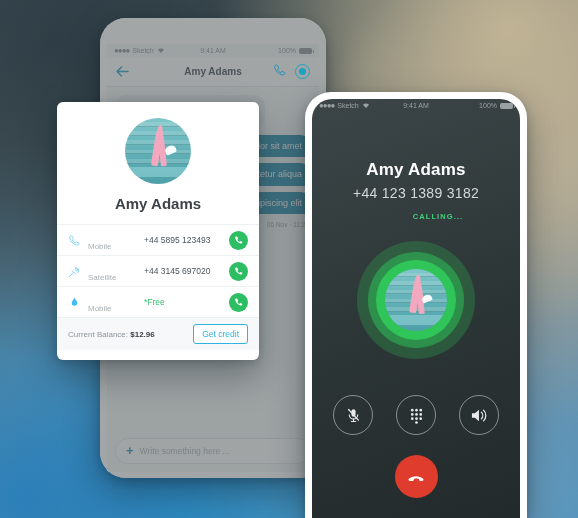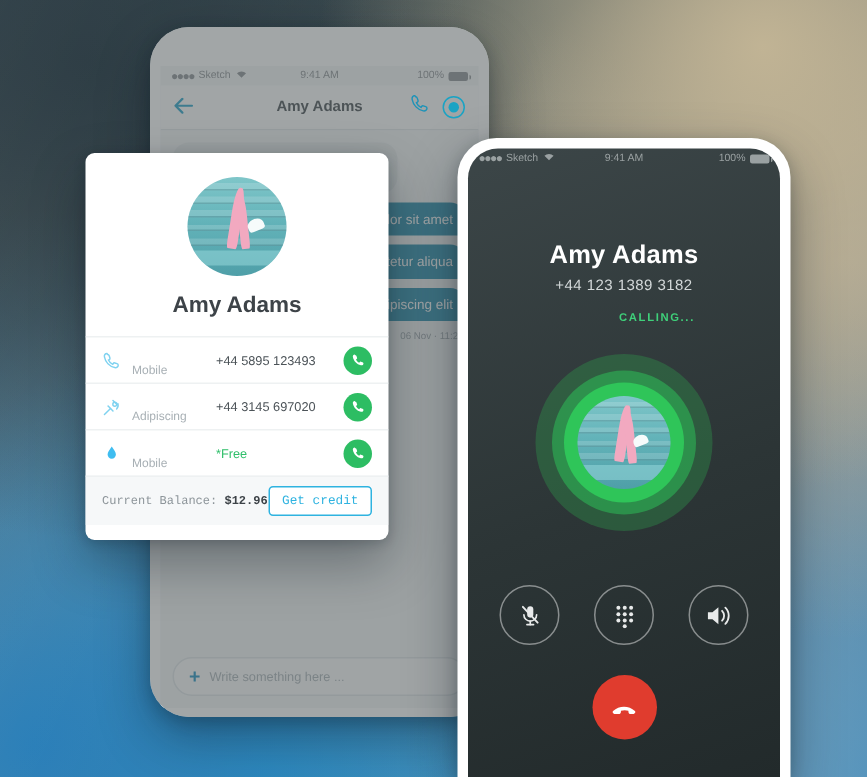--- a/index.html
+++ b/index.html
@@ -113,21 +113,21 @@
     background: linear-gradient(160deg, #3c4648 0%, #2c3536 55%, #222a2b 100%);
     border-radius: 20px 20px 0 0;
   }
   #call-screen .statusbar { color: #9aa1a2; }
   #call-screen .batt { border-color: #9aa1a2; background: #9aa1a2; }
   #call-screen .batt:after { background: #9aa1a2; }
   #call-screen .sb-time { color: #9aa1a2; }
 
   .call-head { text-align: center; margin-top: 48px; }
   .call-name { font-size: 17px; font-weight: 700; color: #ffffff; letter-spacing: .2px; }
-  .call-num  { font-size: 10px; color: #d3d8d9; margin-top: 5px; letter-spacing: .3px; }
+  .call-num  { font-size: 14px; color: #d3d8d9; margin-top: 5px; letter-spacing: .3px; }
   .call-stat { font-size: 7.5px; color: #3fd07a; margin-top: 11px; letter-spacing: 1.1px; font-weight: 700; margin-left: 44px; }
 
   .pulse-wrap {
     width: 118px; height: 118px; margin: 20px auto 0; position: relative;
     display: flex; align-items: center; justify-content: center;
   }
   .ring { position: absolute; border-radius: 50%; }
   .ring1 { width: 118px; height: 118px; background: rgba(46,175,80,0.30); }
   .ring2 { width: 96px;  height: 96px;  background: rgba(46,190,88,0.55); }
   .ring3 { width: 80px;  height: 80px;  background: #2fc559; }
@@ -189,21 +189,21 @@
   .cc-ico { width: 20px; color: #7fd2f0; display: flex; align-items: center; }
   .cc-label { width: 56px; font-size: 8px; color: #a8b0b5; margin-top: 12px; }
   .cc-value { flex: 1; font-size: 8.5px; color: #4c5358; }
   .cc-value.free { color: #2fbf6a; }
   .cc-call {
     width: 19px; height: 19px; border-radius: 50%; background: #2dbd63;
     display: flex; align-items: center; justify-content: center; margin-left: auto;
   }
   .cc-foot {
     display: flex; align-items: center; height: 33px; padding: 0 11px;
-    background: #f6f8f9; border-top: 1px solid #eef1f2; font-family: Liberation Mono, monospace;
+    background: #f6f8f9; border-top: 1px solid #eef1f2;
   }
   .cc-bal { font-size: 8px; color: #8d959a; }
   .cc-bal b { color: #3d4348; }
   .cc-credit {
     margin-left: auto; font-size: 8.5px; color: #2fb3e0;
     border: 1px solid #2fb3e0; border-radius: 3px; padding: 4px 8px; background: #fff;
   }
 </style>
 </head>
 <body>
@@ -312,21 +312,21 @@
   <div class="cc-row">
     <span class="cc-ico">
       <svg width="13" height="13" viewBox="0 0 16 16" fill="none" stroke="#7fd2f0" stroke-width="1.2" stroke-linecap="round">
         <path d="M2 14 L7 9"></path>
           <path d="M5 7 L9 11"></path>
           <circle cx="10.5" cy="5.5" r="1.6"></circle>
           <path d="M9 2.5 L12.5 6"></path>
           <path d="M12 9.5a4.5 4.5 0 0 0 1-4.5"></path>
       </svg>
     </span>
-    <span class="cc-label">Adipiscing</span>
+    <span class="cc-label">Satellite</span>
     <span class="cc-value">+44 3145 697020</span>
     <span class="cc-call">
       <svg width="10" height="10" viewBox="0 0 16 16">
           <path d="M4 2c-1.4 0-2.3 1.3-2 2.8.8 4.3 4.2 7.8 8.5 8.8 1.5.3 2.8-.6 2.8-2 0-.7-.4-1-1-1.2l-1.8-.6c-.6-.2-1 0-1.3.5l-.4.7C7.4 10.4 6 9 5.3 7.4l.7-.4c.5-.3.7-.7.5-1.3l-.6-1.8C5.7 3.3 5.4 2.9 4.7 2.9z" fill="#fff"></path>
         </svg>
     </span>
   </div>
 
   <div class="cc-row">
     <span class="cc-ico">

